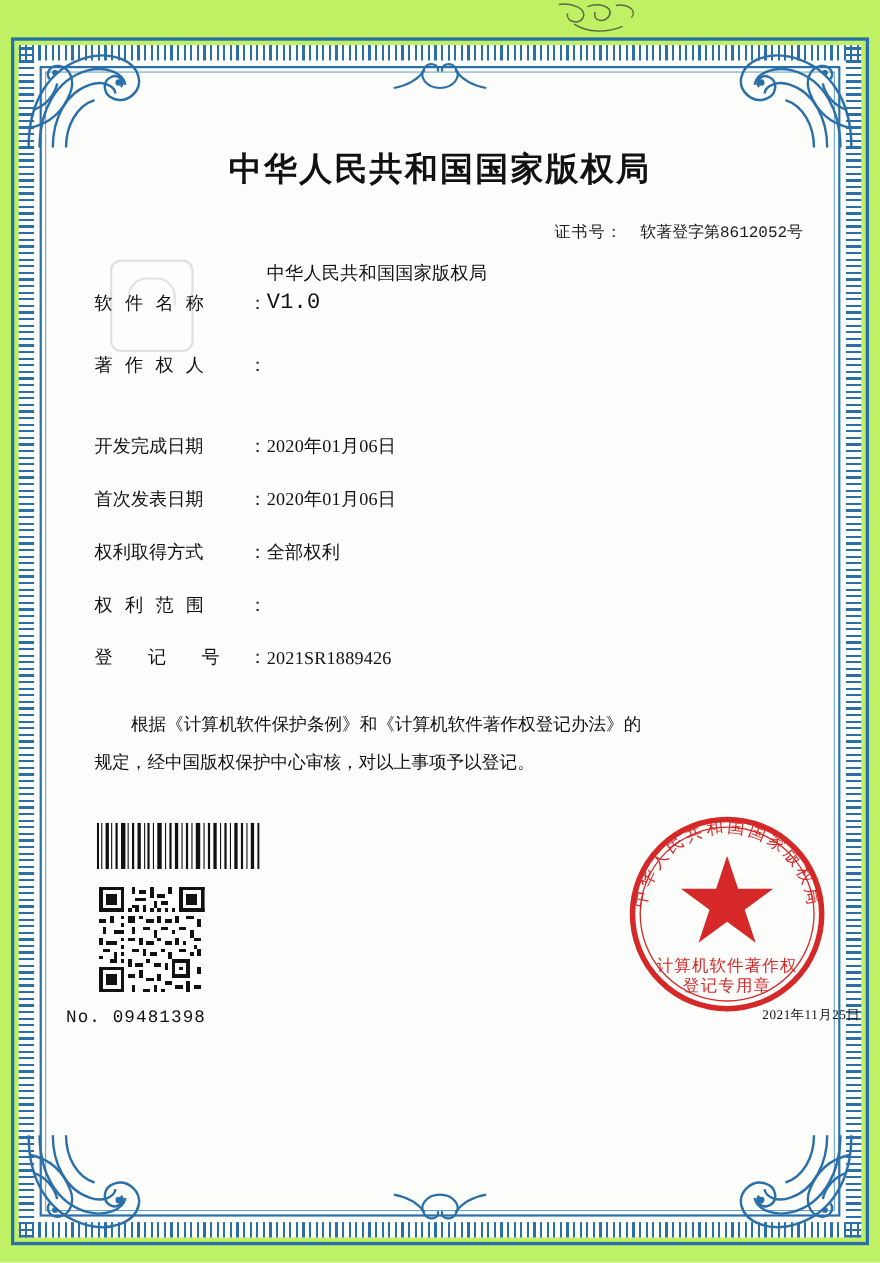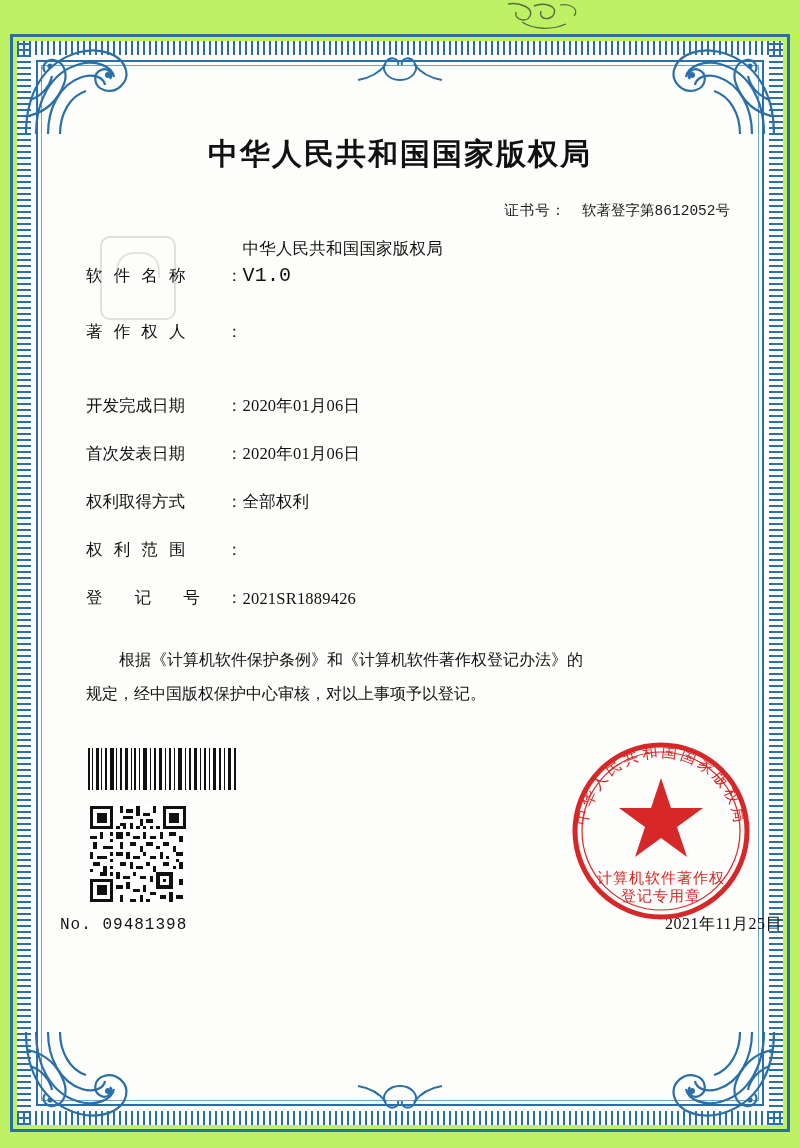--- a/index.html
+++ b/index.html
@@ -218,21 +218,21 @@
     top: 916px;
     font-family: "Liberation Mono", monospace;
     font-size: 16px;
     color: #111;
     letter-spacing: 1px;
   }
   .issue-date {
     position: absolute;
     right: 18px;
     top: 914px;
-    font-size: 16px;
+    font-size: 12px;
     color: #111;
     letter-spacing: .5px;
   }
 
   
   .seal {
     position: absolute;
     right: 48px;
     top: 740px;
     width: 182px;

